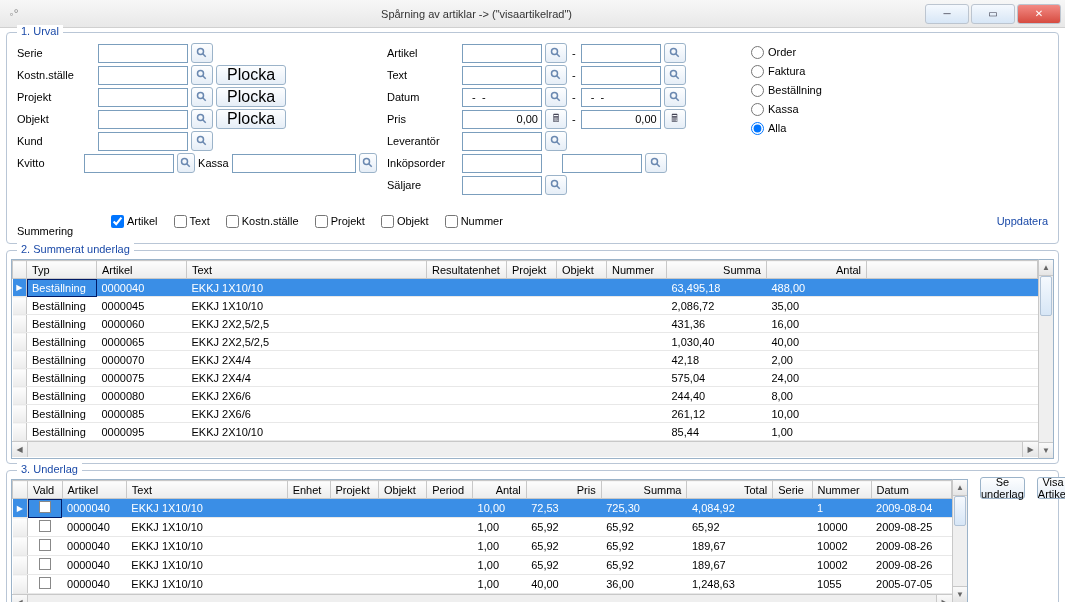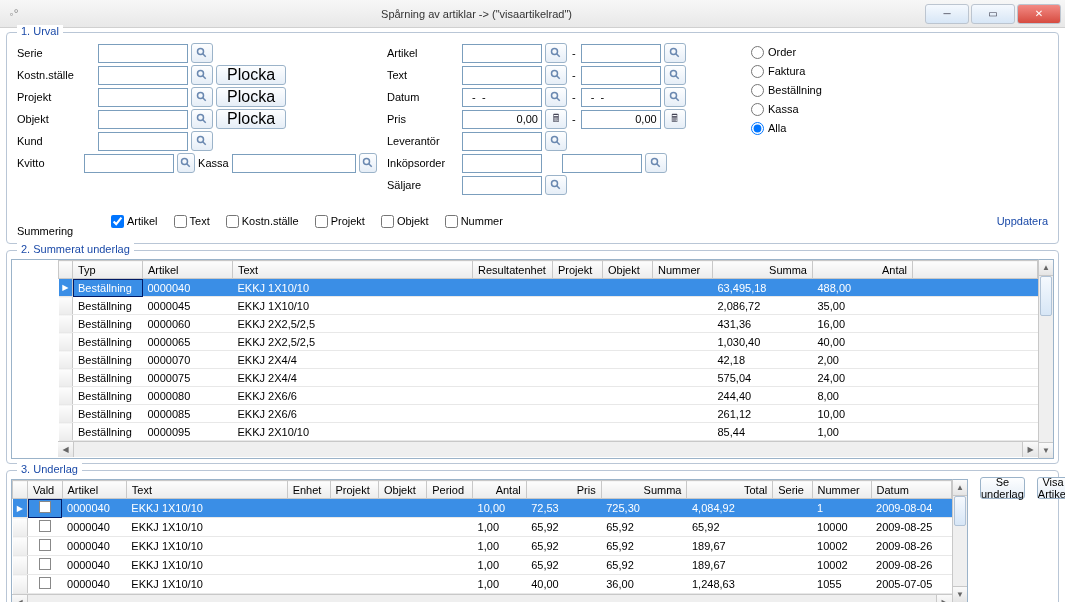--- a/index.html
+++ b/index.html
@@ -206,21 +206,21 @@
   background: linear-gradient(#fdfeff,#e6eef7);
   display:flex;align-items:center;justify-content:center;
   font-size: 11px;
 }
 .side-link { color: #1b4aa8; text-align:left; padding-top: 2px; font-size: 11px; font-style: italic;}
 .spacer { flex: 1; }
 
 .chkcell { width: 14px; text-align:center; }
 .chkbox { width: 12px; height: 12px; border:1px solid #888; display:inline-block; background:#fff; }
 
-.summerat .table-scroll { height: 200px; padding-left: 46px; }
+.summerat .table-scroll { height: 200px; }
 .underlag .table-scroll { height: 124px; }
 
 .col2 .lbl { width: 72px; }
 .col2 .row { gap: 3px; }
 
 
 .mag { stroke:#6a88b0; stroke-width:2; fill:none; }
 </style>
 </head>
 <body>

